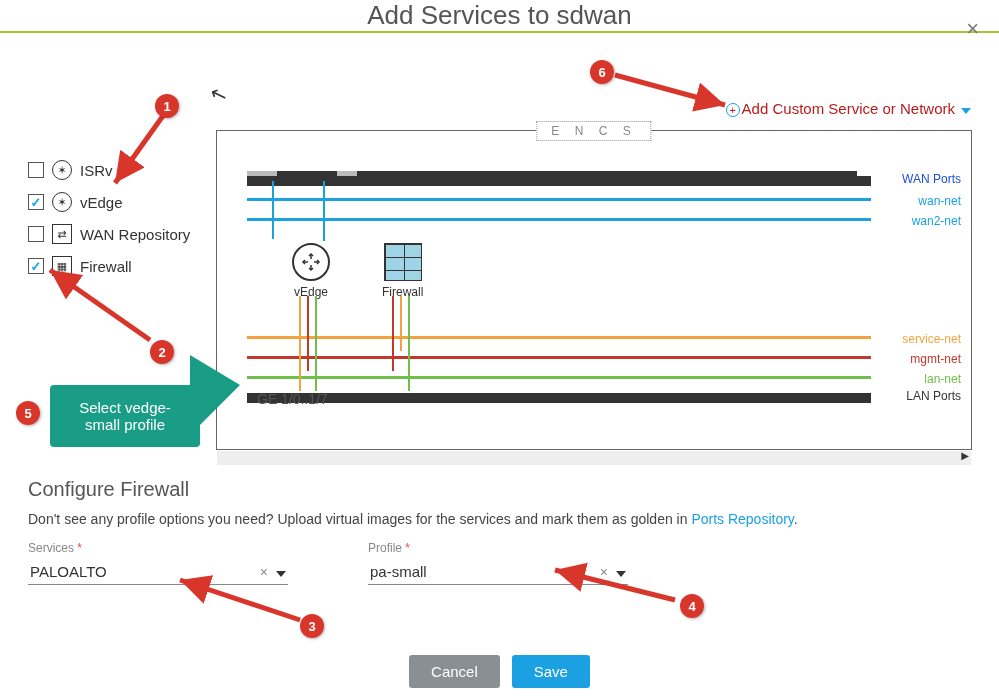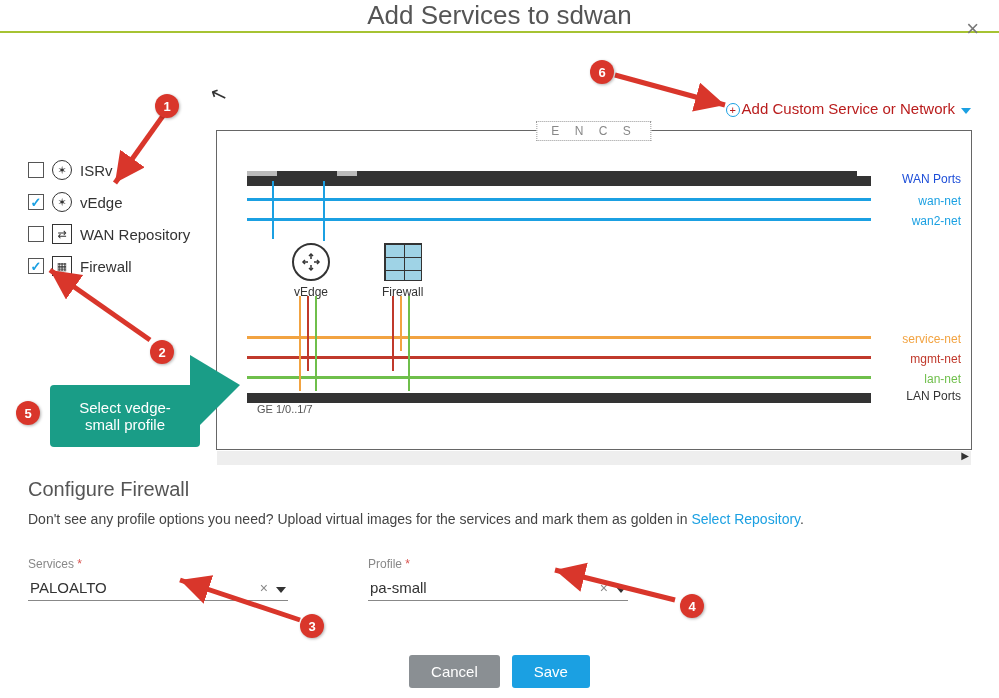--- a/index.html
+++ b/index.html
@@ -130,21 +130,21 @@
     margin: 0 auto 4px;
     display: flex;align-items:center;justify-content:center;
   }
   .vnf-icon.circle { border: 2px solid #333; border-radius: 50%; }
   .vnf-icon.fw { background: #9fd3e6; border:1px solid #333;
     background-image: linear-gradient(#333 1px,transparent 1px),linear-gradient(90deg,#333 1px,transparent 1px);
     background-size: 19px 13px;
   }
   .vline { position:absolute; width:2px; top:55px; }
   .port-seg { position:absolute; height:10px; top:40px; }
-  .port-lbl { position:absolute; font-size:11px; color:#555; top:272px; left:40px;}
+  .port-lbl { position:absolute; font-size:14px; color:#555; top:260px; left:40px;}
   .scrollbar-bottom {
     position:absolute;left:0;right:0;bottom:-16px;height:14px;background:#eee;
   }
   .scrollbar-bottom::after{
     content:"▶";position:absolute;right:2px;top:-1px;font-size:10px;color:#333;
   }
 
   
   .configure {
     position: absolute;
@@ -158,21 +158,21 @@
     color: #555;
     margin-bottom: 10px;
   }
   .configure .help {
     font-size: 14px;
     color: #444;
     margin-bottom: 14px;
   }
   .configure .help a { color: #1ba0e2; text-decoration: none; }
   .field-row { display: flex; gap: 80px; }
-  .field { width: 260px; margin-top: 16px; }
+  .field { width: 260px; }
   .field-label { font-size: 12px; color: #888; margin-bottom: 4px;}
   .field-label .req { color: #d9534f; }
   .field-input {
     display:flex;align-items:center;justify-content:space-between;
     border-bottom: 1px solid #888;
     padding: 4px 2px;
     font-size: 15px;
   }
   .field-input .clear { color:#888;font-size:14px;cursor:pointer;margin-right:8px;}
   .field-input .dd { cursor:pointer; }
@@ -328,21 +328,21 @@
   <div class="vline" style="left:183px;background:#f2a341;height:55px;top:165px"></div>
   <div class="vline" style="left:191px;background:#6fbf4b;height:95px;top:165px"></div>
 
   <div class="port-lbl">GE 1/0..1/7</div>
   <div class="scrollbar-bottom"></div>
 </div>
 
 <div class="configure">
   <h2>Configure Firewall</h2>
   <p class="help">
-    <span>Don't see any profile options you need? Upload virtual images for the services and mark them as golden in </span><a>Select Repository</a><span>.</span>
+    <span>Don't see any profile options you need? Upload virtual images for the services and mark them as golden in </span><a>Ports Repository</a><span>.</span>
   </p>
   <div class="field-row">
     <div class="field">
       <div class="field-label"><span>Services</span> <span class="req">*</span></div>
       <div class="field-input">
         <span>PALOALTO</span>
         <span><span class="clear">×</span><span class="dd"><span class="chev-dd"></span></span></span>
       </div>
     </div>
     <div class="field">

